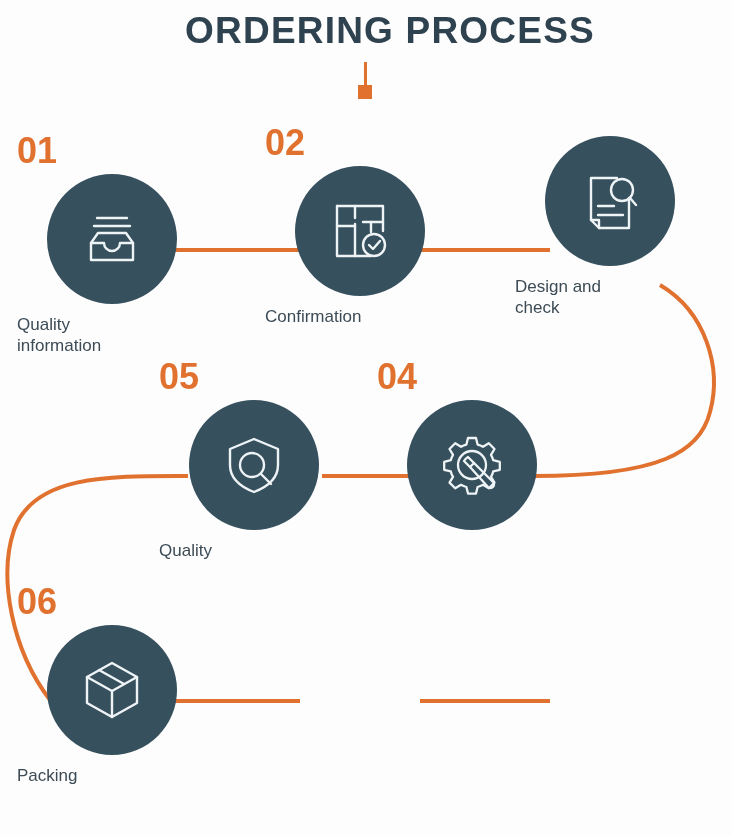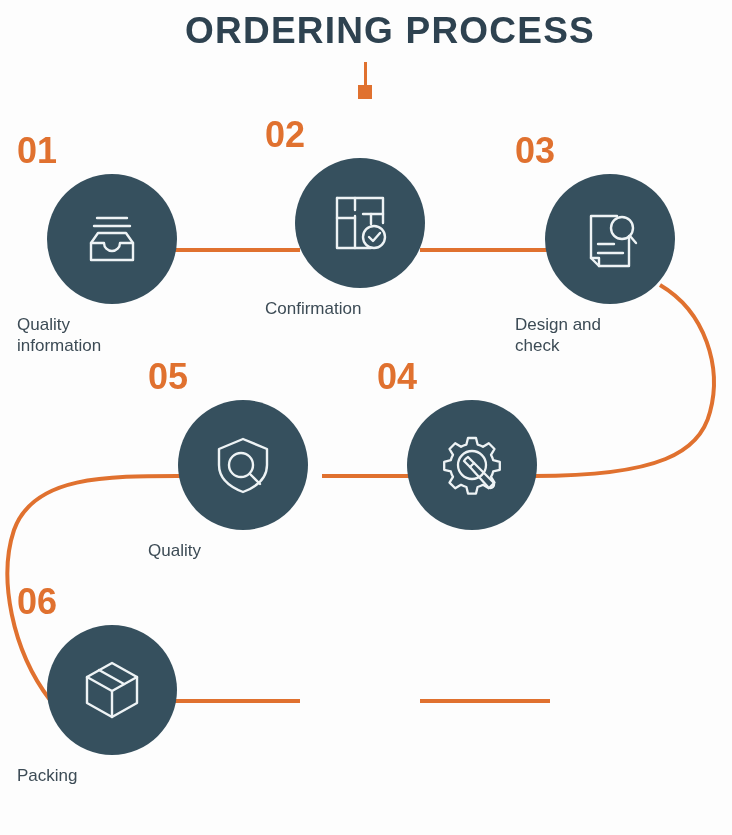--- a/index.html
+++ b/index.html
@@ -139,21 +139,21 @@
           <path d="M13 38 H26 a8 8 0 0 0 16 0 H55"></path>
         </svg>
       </span>
     </div>
     <div class="step-label">
       <div>Quality</div>
       <div>information</div>
     </div>
   </div>
 
-  <div class="step" style="left:360px; top:116px;">
+  <div class="step" style="left:360px; top:124px;">
     <div class="step-number">02</div>
     <div class="circle">
       <span>
         <svg width="66" height="66" viewBox="0 0 66 66" fill="none" stroke="#eef3f5" stroke-width="2.4" stroke-linecap="round" stroke-linejoin="round">
           <path d="M10 8 H56 V33"></path>
           <path d="M10 8 V58 H44"></path>
           <path d="M10 28 H28"></path>
           <path d="M28 8 V20 M28 26 V58"></path>
           <path d="M36 24 H56"></path>
           <path d="M44 24 V34"></path>
@@ -161,21 +161,20 @@
           <path d="M42 47 l4 4 l7 -8"></path>
         </svg>
       </span>
     </div>
     <div class="step-label">
       <div>Confirmation</div>
     </div>
   </div>
 
   <div class="step" style="left:610px; top:132px;">
-    <div class="step-number">03</div>
     <div class="circle">
       <span>
         <svg width="66" height="66" viewBox="0 0 66 66" fill="none" stroke="#eef3f5" stroke-width="2.4" stroke-linecap="round" stroke-linejoin="round">
           <path d="M14 10 H40 M14 10 V52 M14 52 L22 60 M22 60 H52 M52 60 V30"></path>
           <path d="M14 52 H22 V60"></path>
           <circle cx="45" cy="22" r="11"></circle>
           <line x1="53" y1="30" x2="59" y2="37"></line>
           <line x1="21" y1="38" x2="37" y2="38"></line>
           <line x1="21" y1="47" x2="46" y2="47"></line>
         </svg>
@@ -194,21 +193,21 @@
         <svg width="68" height="68" viewBox="0 0 68 68" fill="none" stroke="#eef3f5" stroke-width="2.3" stroke-linecap="round" stroke-linejoin="round">
           <path d="M30 7 h8 l1.6 6.6 a20 20 0 0 1 5.4 2.2 l5.8 -3.5 l5.7 5.7 l-3.5 5.8 a20 20 0 0 1 2.2 5.4 l6.6 1.6 v8 l-6.6 1.6 a20 20 0 0 1 -2.2 5.4 l3.5 5.8 l-5.7 5.7 l-5.8 -3.5 a20 20 0 0 1 -5.4 2.2 l-1.6 6.6 h-8 l-1.6 -6.6 a20 20 0 0 1 -5.4 -2.2 l-5.8 3.5 l-5.7 -5.7 l3.5 -5.8 a20 20 0 0 1 -2.2 -5.4 l-6.6 -1.6 v-8 l6.6 -1.6 a20 20 0 0 1 2.2 -5.4 l-3.5 -5.8 l5.7 -5.7 l5.8 3.5 a20 20 0 0 1 5.4 -2.2 Z"></path>
           <circle cx="34" cy="34" r="14"></circle>
           <path d="M30 26 l6 6 l-4 4 l-6 -6 a11 11 0 0 1 4 -4 Z"></path>
           <path d="M36 32 L55 51 a3.5 3.5 0 0 1 -5 5 L32 36"></path>
         </svg>
       </span>
     </div>
   </div>
 
-  <div class="step" style="left:243px; top:358px;">
+  <div class="step" style="left:254px; top:358px;">
     <div class="step-number">05</div>
     <div class="circle">
       <span>
         <svg width="66" height="66" viewBox="0 0 66 66" fill="none" stroke="#eef3f5" stroke-width="2.4" stroke-linecap="round" stroke-linejoin="round">
           <path d="M33 7 L57 17 V33 c0 14 -11 22 -24 27 C20 55 9 47 9 33 V17 Z"></path>
           <circle cx="31" cy="33" r="12"></circle>
           <line x1="40" y1="42" x2="50" y2="52"></line>
         </svg>
       </span>
     </div>

